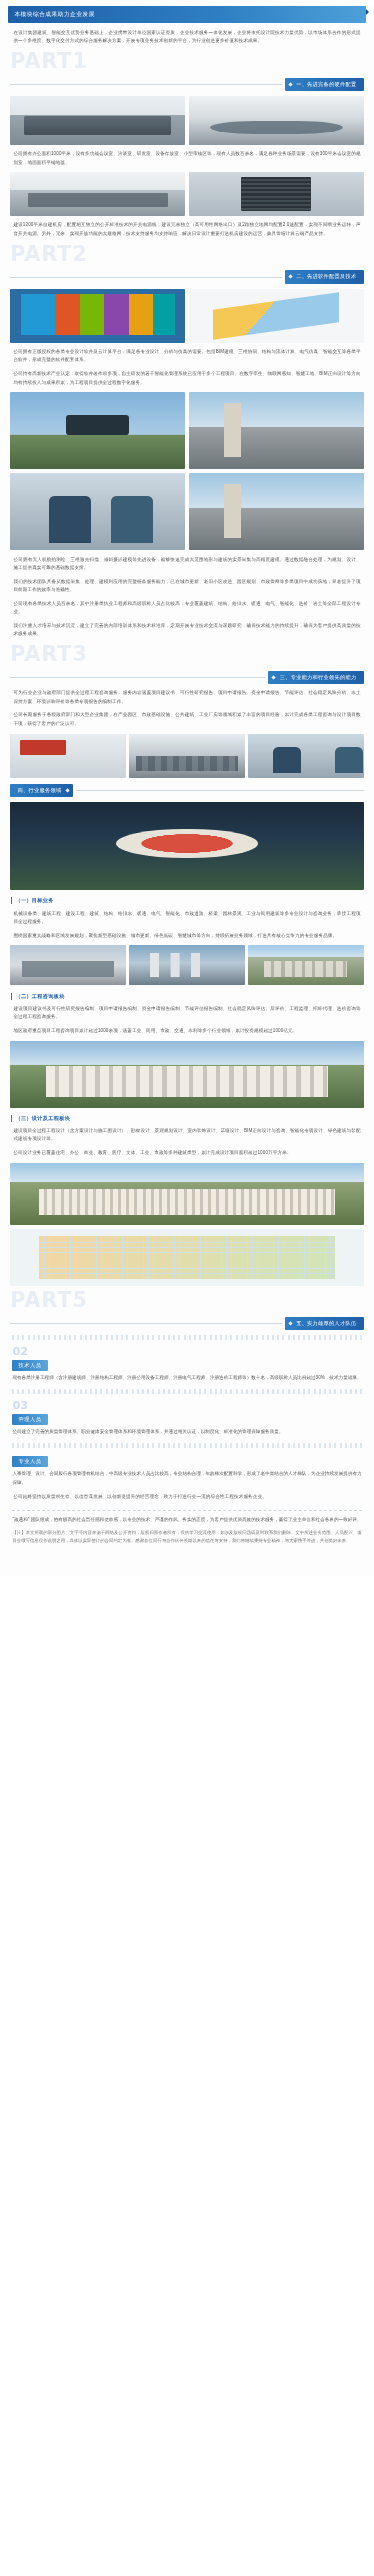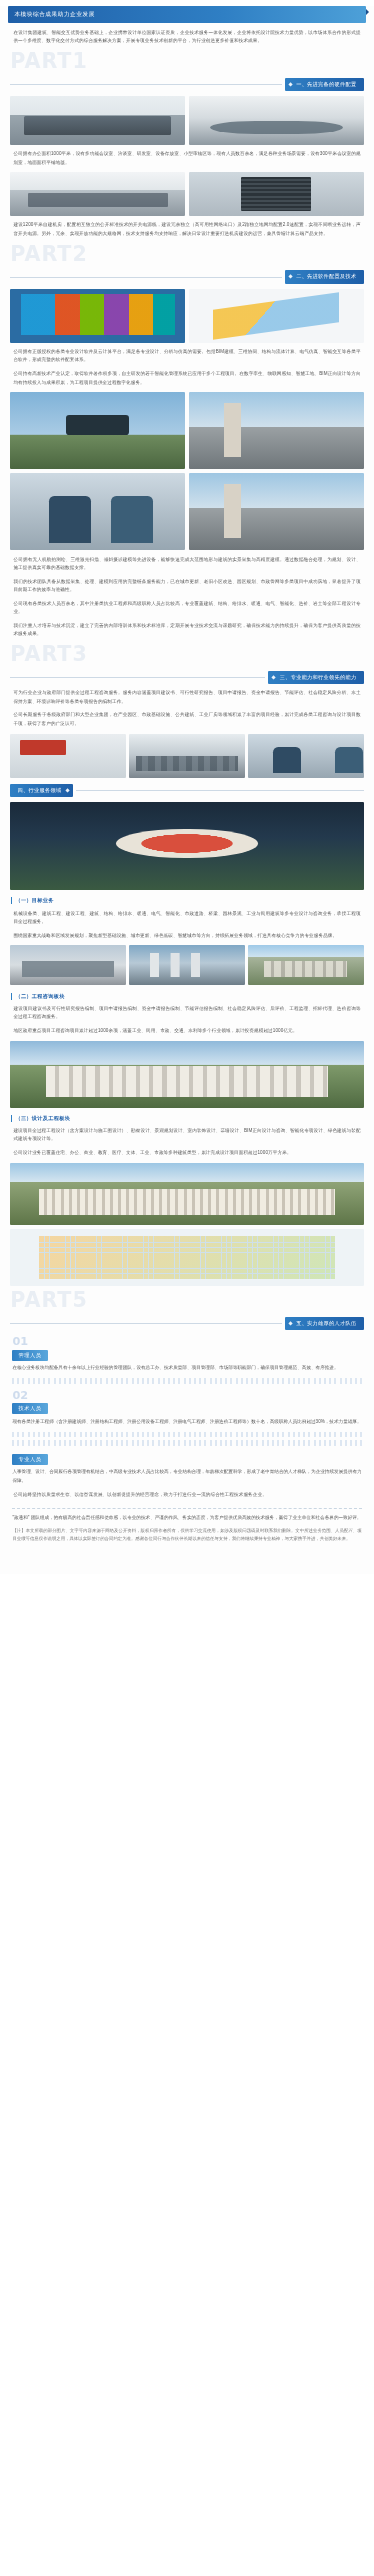--- a/index.html
+++ b/index.html
@@ -384,34 +384,34 @@
     <div class="ph plan"></div>
   </div>
 
   <div class="part-wm">PART5</div>
 
   <div class="sec-head">
     <span class="line"></span>
     <span class="tab">五、实力雄厚的人才队伍</span>
   </div>
 
-  <div class="numcard">
-    <div class="num">01</div>
-    <div class="tt">管理人员</div>
-    <div class="body">在核心业务板块均配备具有十余年以上行业经验的管理团队，设有总工办、技术质量部、项目管理部、市场部等职能部门，确保项目管理规范、高效、有序推进。</div>
-  </div>
   <div class="divider-dots"></div>
 
   <div class="numcard">
     <div class="num">02</div>
     <div class="tt">技术人员</div>
     <div class="body">现有各类注册工程师（含注册建筑师、注册结构工程师、注册公用设备工程师、注册电气工程师、注册造价工程师等）数十名，高级职称人员比例超过30%，技术力量雄厚。</div>
   </div>
   <div class="divider-dots"></div>
 
+  <div class="numcard">
+    <div class="num">03</div>
+    <div class="tt">管理人员</div>
+    <div class="body">公司建立了完善的质量管理体系、职业健康安全管理体系和环境管理体系，并通过相关认证，以制度化、标准化的管理保障服务质量。</div>
+  </div>
   <div class="divider-dots"></div>
 
   <div class="numcard">
     <div class="tt">专业人员</div>
     <div class="body">人事管理、设计、合同履行各项管理有机结合，中高级专业技术人员占比较高，专业结构合理，年龄梯次配置科学，形成了老中青结合的人才梯队，为企业持续发展提供有力保障。</div>
   </div>
 
   <div class="para">公司始终坚持以质量求生存、以信誉谋发展、以创新促提升的经营理念，致力于打造行业一流的综合性工程技术服务企业。</div>
 
   <div class="footer-quote">"政通和" 团队组成，抱有极高的社会责任感和使命感，以专业的技术、严谨的作风、务实的态度，为客户提供优质高效的技术服务，赢得了业主单位和社会各界的一致好评。</div>

